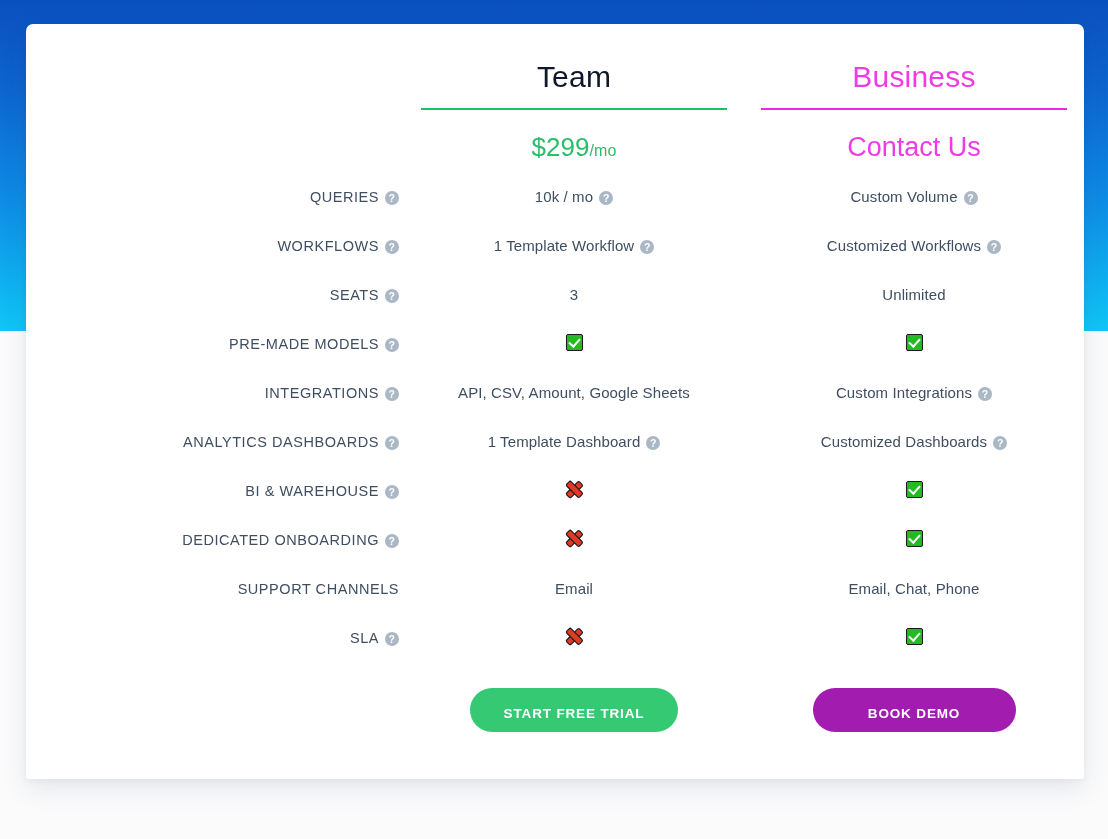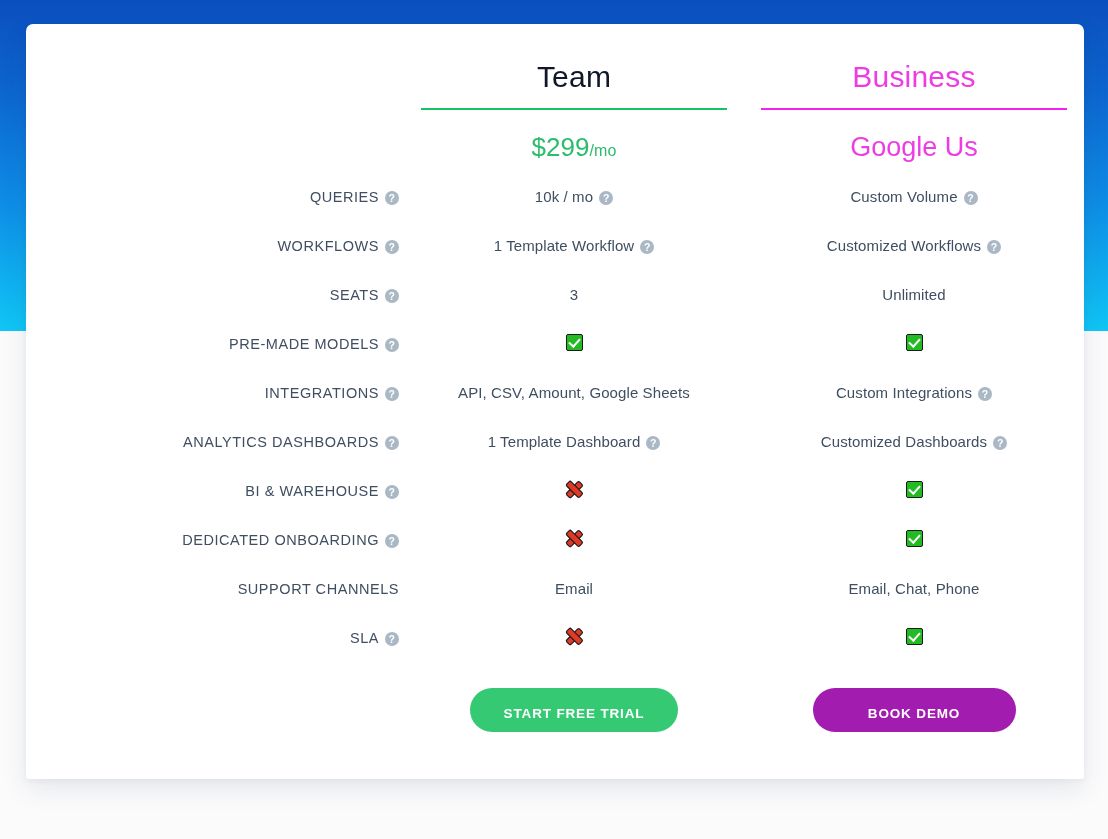--- a/index.html
+++ b/index.html
@@ -252,21 +252,21 @@
       </tr>
     </thead>
 
     <tbody>
       <tr>
         <td></td>
         <td class="price-cell">
           <span class="price team"><span>$299</span><span class="per">/mo</span></span>
         </td>
         <td class="price-cell">
-          <span class="price business"><span>Google Us</span><span class="per"></span></span>
+          <span class="price business"><span>Contact Us</span><span class="per"></span></span>
         </td>
       </tr>
 
     <tr>
           <td class="feature"><span class="cell-inner">
               <span>QUERIES</span>
               <span class="help">?</span>
             </span></td>
           <td class="value"><span class="cell-inner">
               <span>10k / mo</span>

